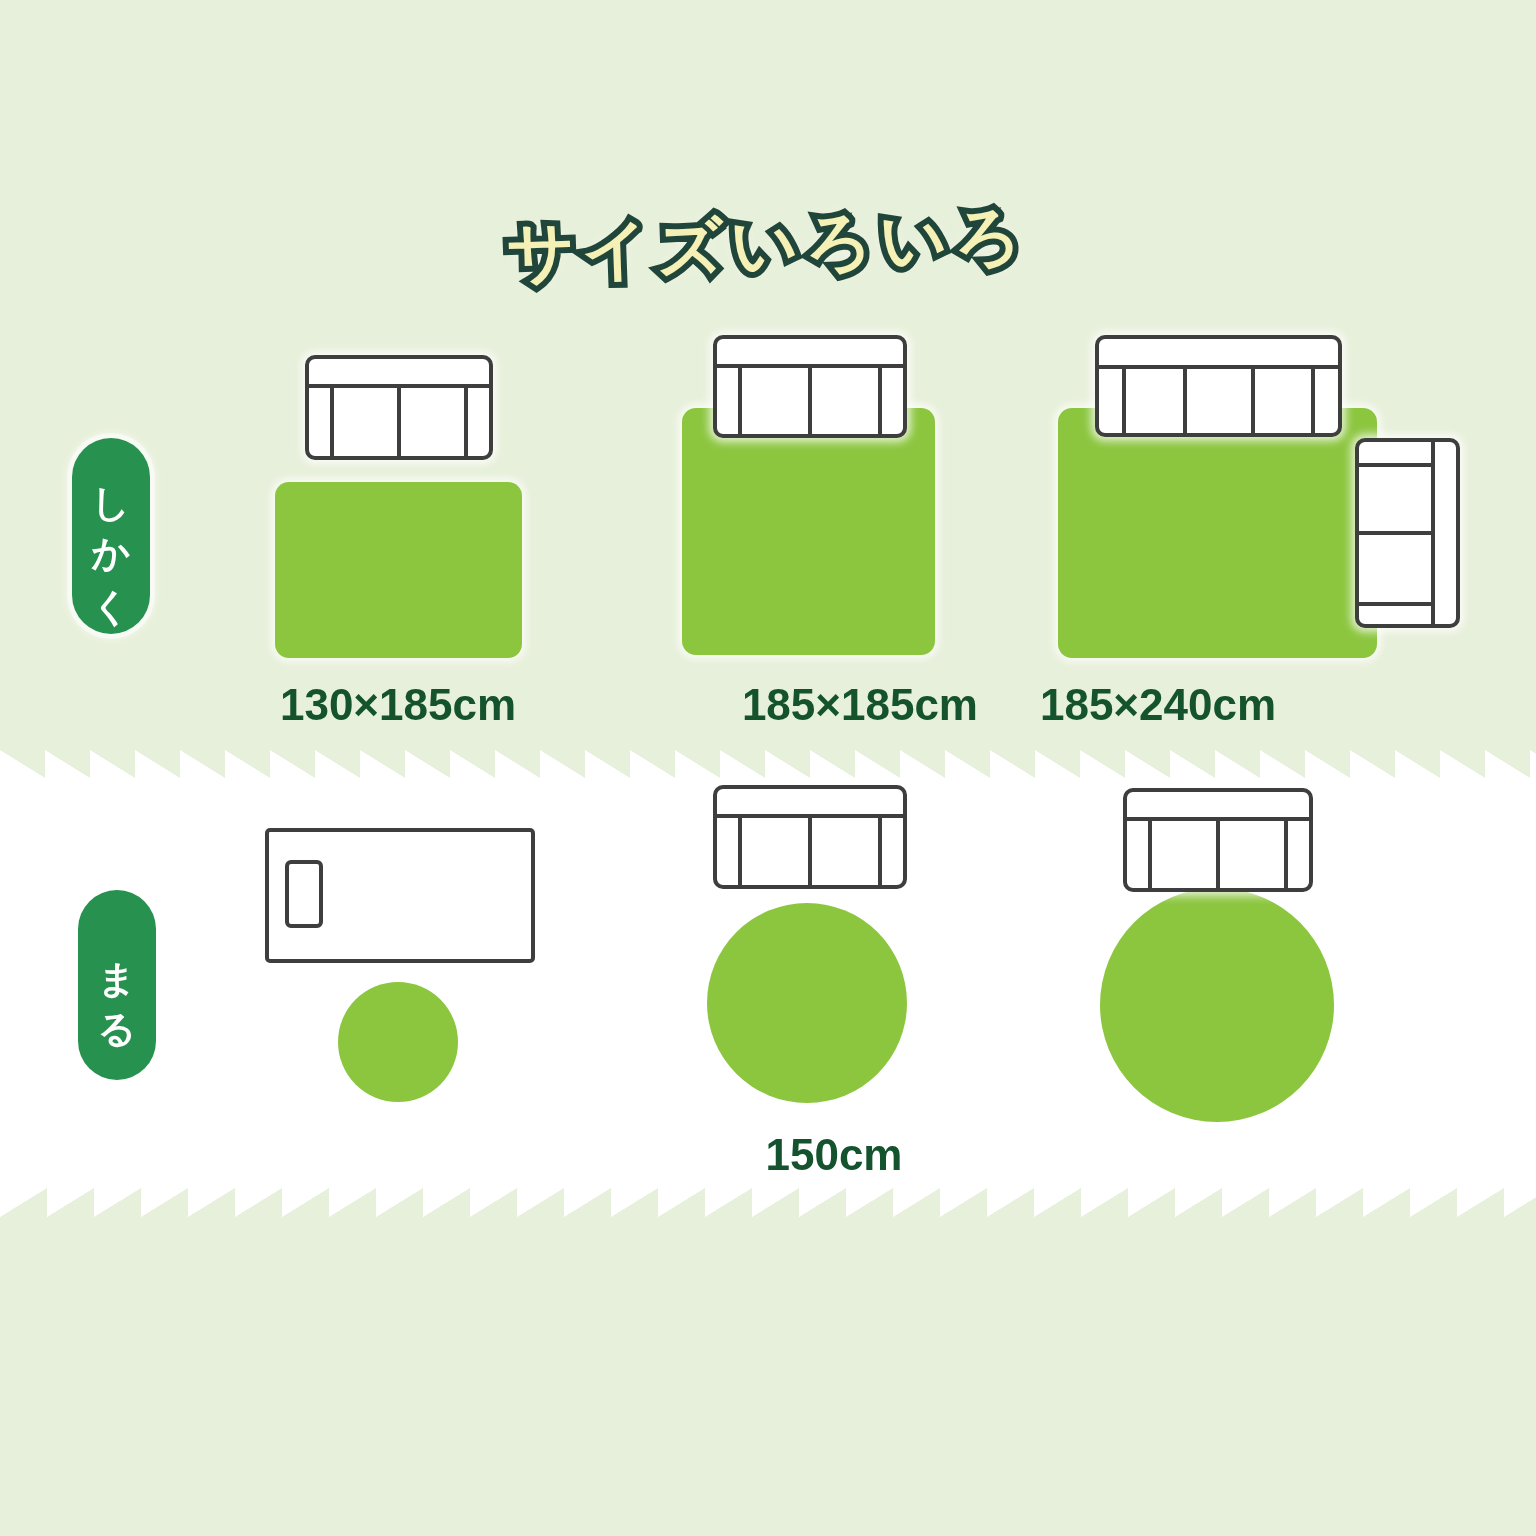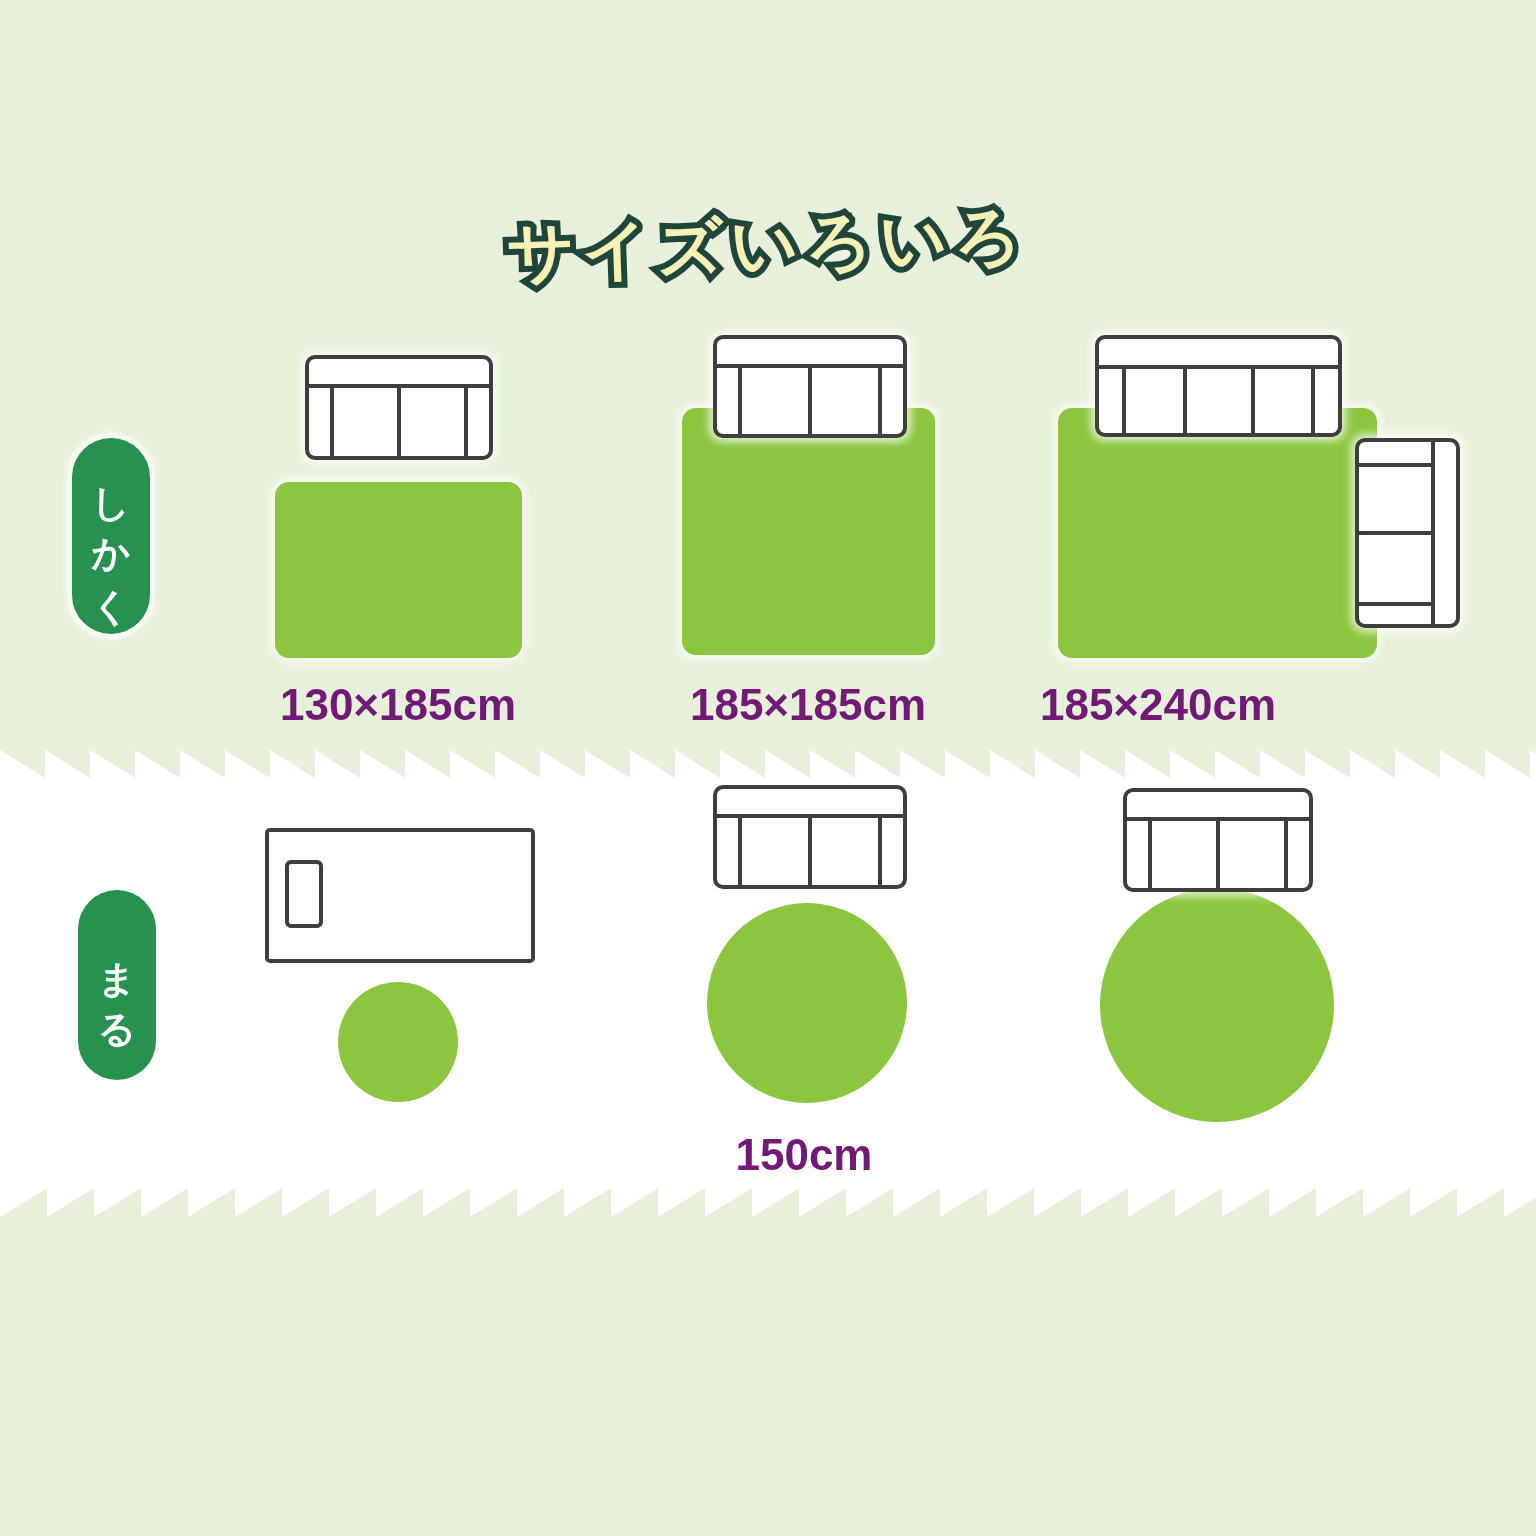--- a/index.html
+++ b/index.html
@@ -80,26 +80,26 @@
   .v2 .div1  { top:calc(50% - 2px); height:4px; left:0; width:74%; }
 
   
   .bed { position:absolute; left:265px; top:828px; width:270px; height:135px;
          background:#ffffff; border:4px solid #3e3e3e; border-radius:5px; z-index:2; }
   .pillow { position:absolute; left:16px; top:28px; width:38px; height:68px;
             background:#ffffff; border:4px solid #3e3e3e; border-radius:6px; }
 
   
   .lbl { position:absolute; width:340px; text-align:center; font-size:44px; font-weight:800;
-         color:#701a75; z-index:3; }
+         color:#14532d; z-index:3; }
   .l1 { left:228px;  top:680px; }
-  .l2 { left:638px;  top:680px; }
+  .l2 { left:638px;  top:680px;text-align:right; }
   .l3 { left:988px; top:680px; }
   .l4 { left:228px;  top:1116px; }
-  .l5 { left:634px;  top:1130px; }
+  .l5 { left:664px;  top:1130px; }
   .l6 { left:1048px; top:1130px; }
 </style>
 </head>
 <body>
 
 <div class="canvas">
 
   <div class="sec-top"></div>
   <div class="sec-bottom"></div>
   <div class="zz zz1"></div>

